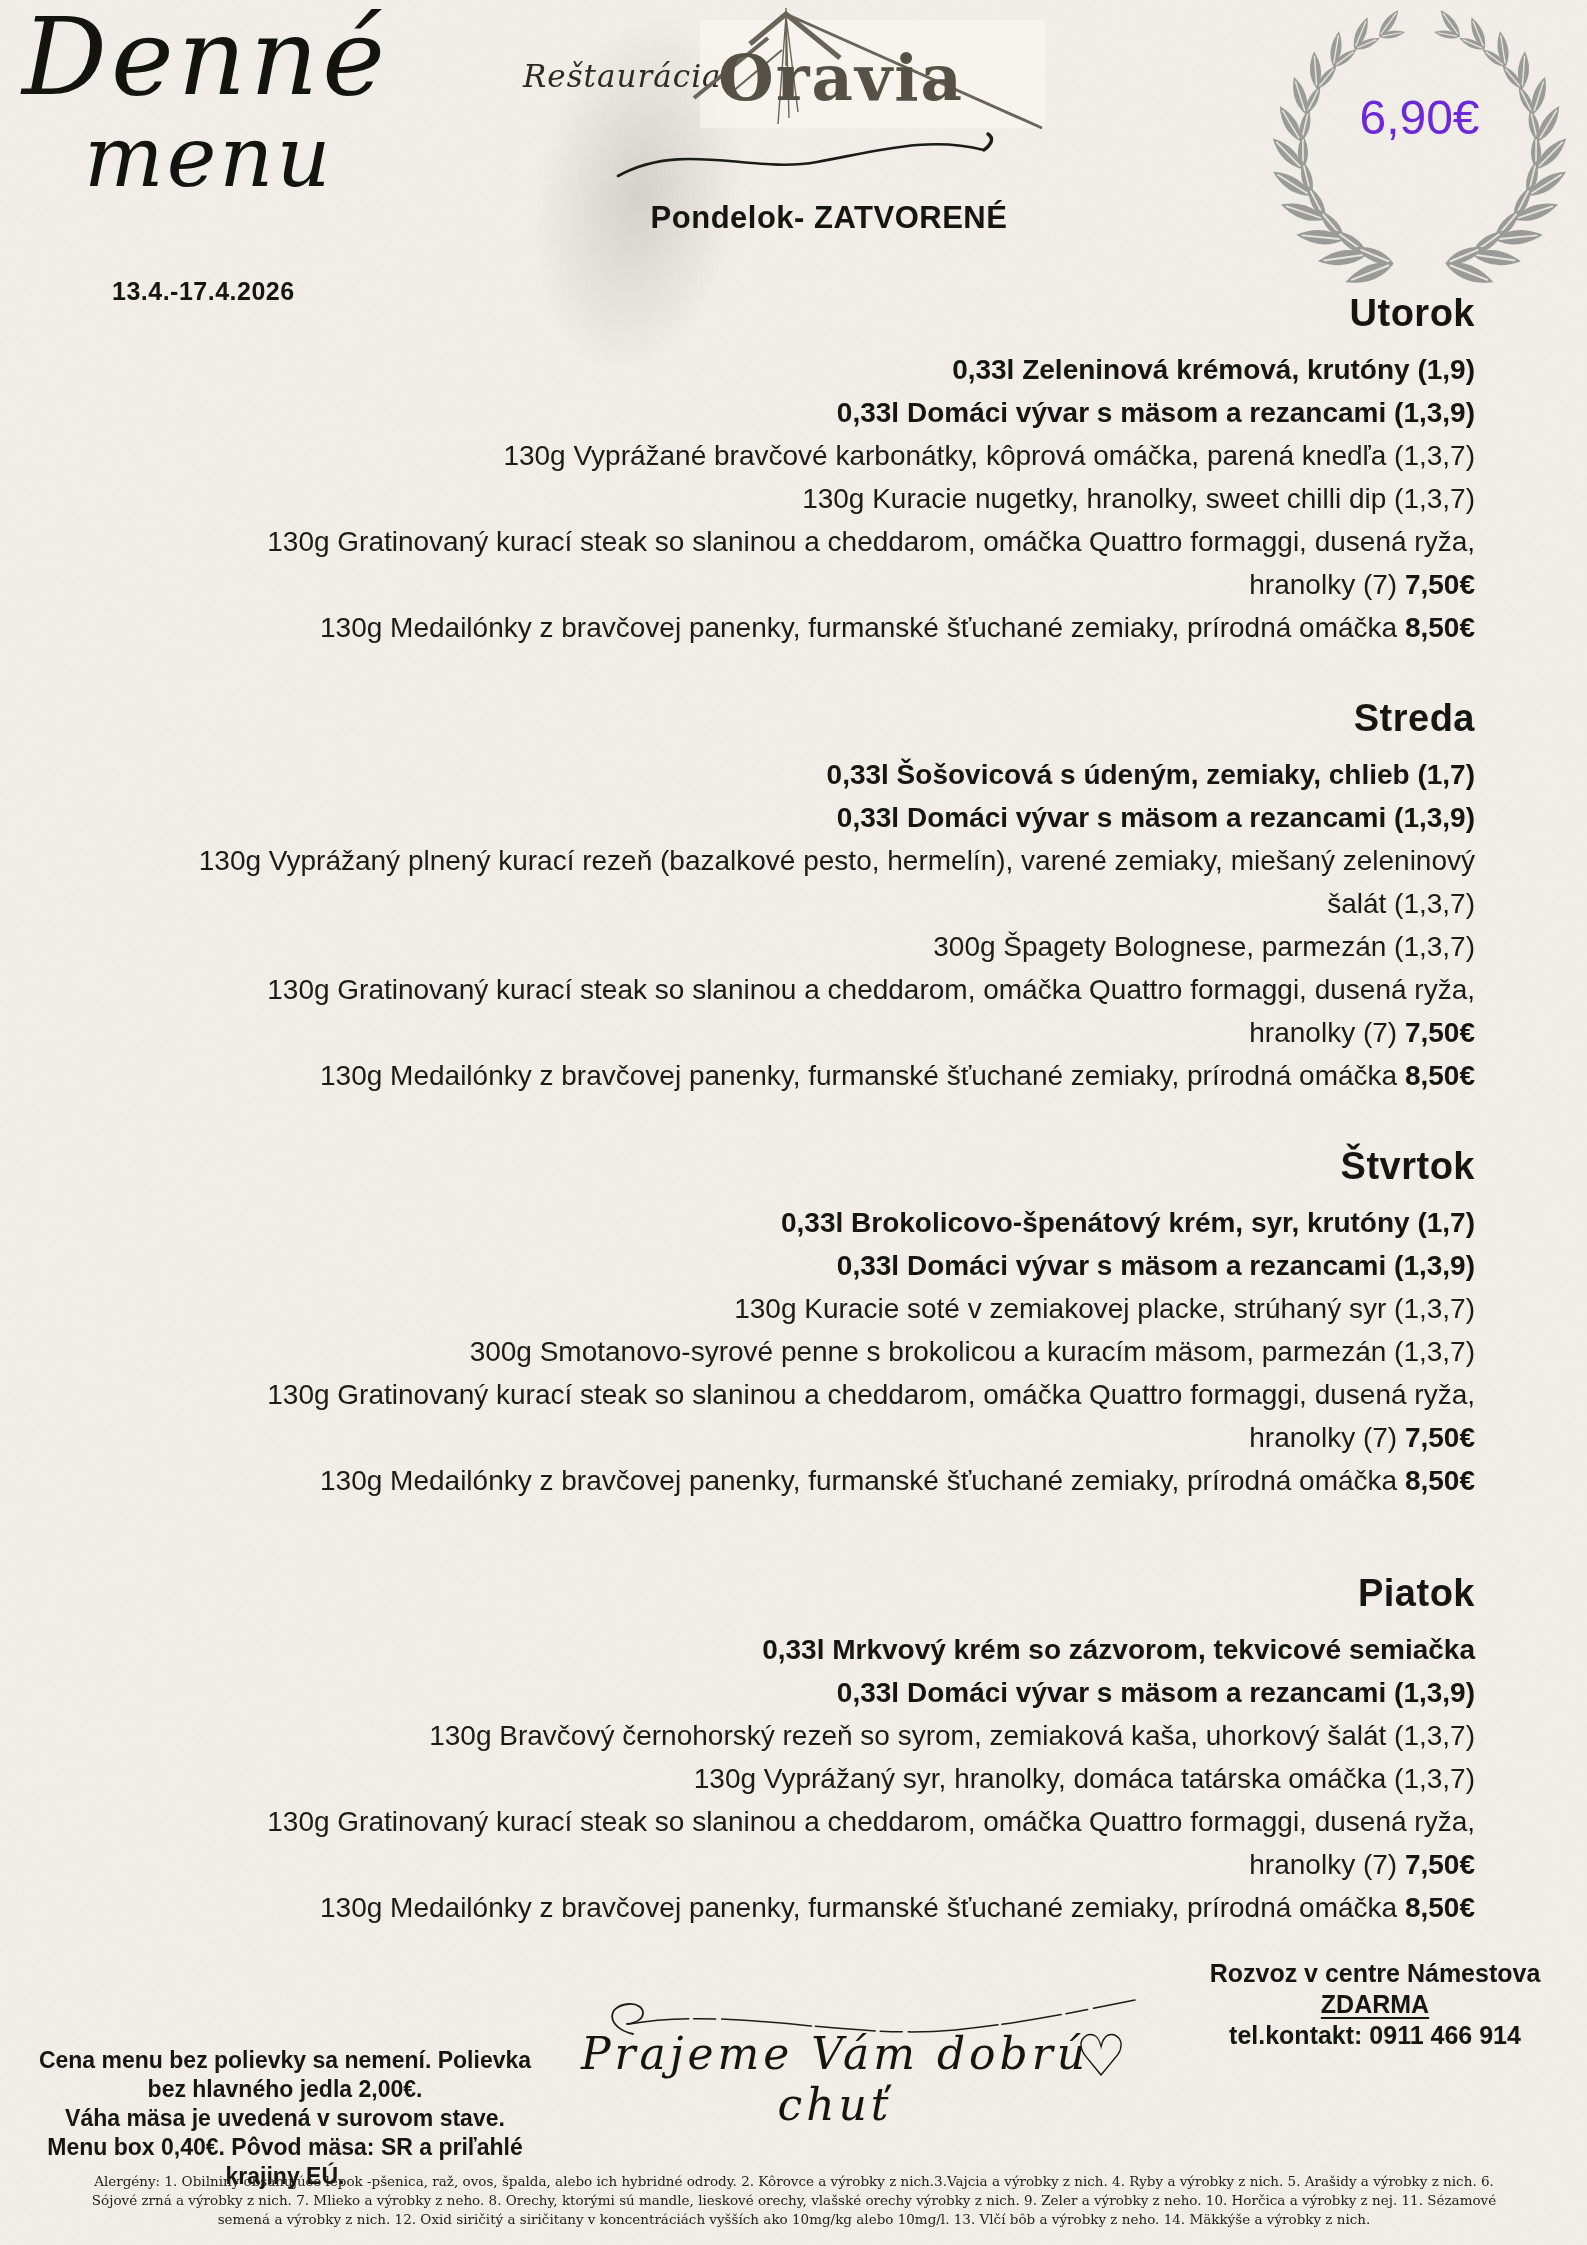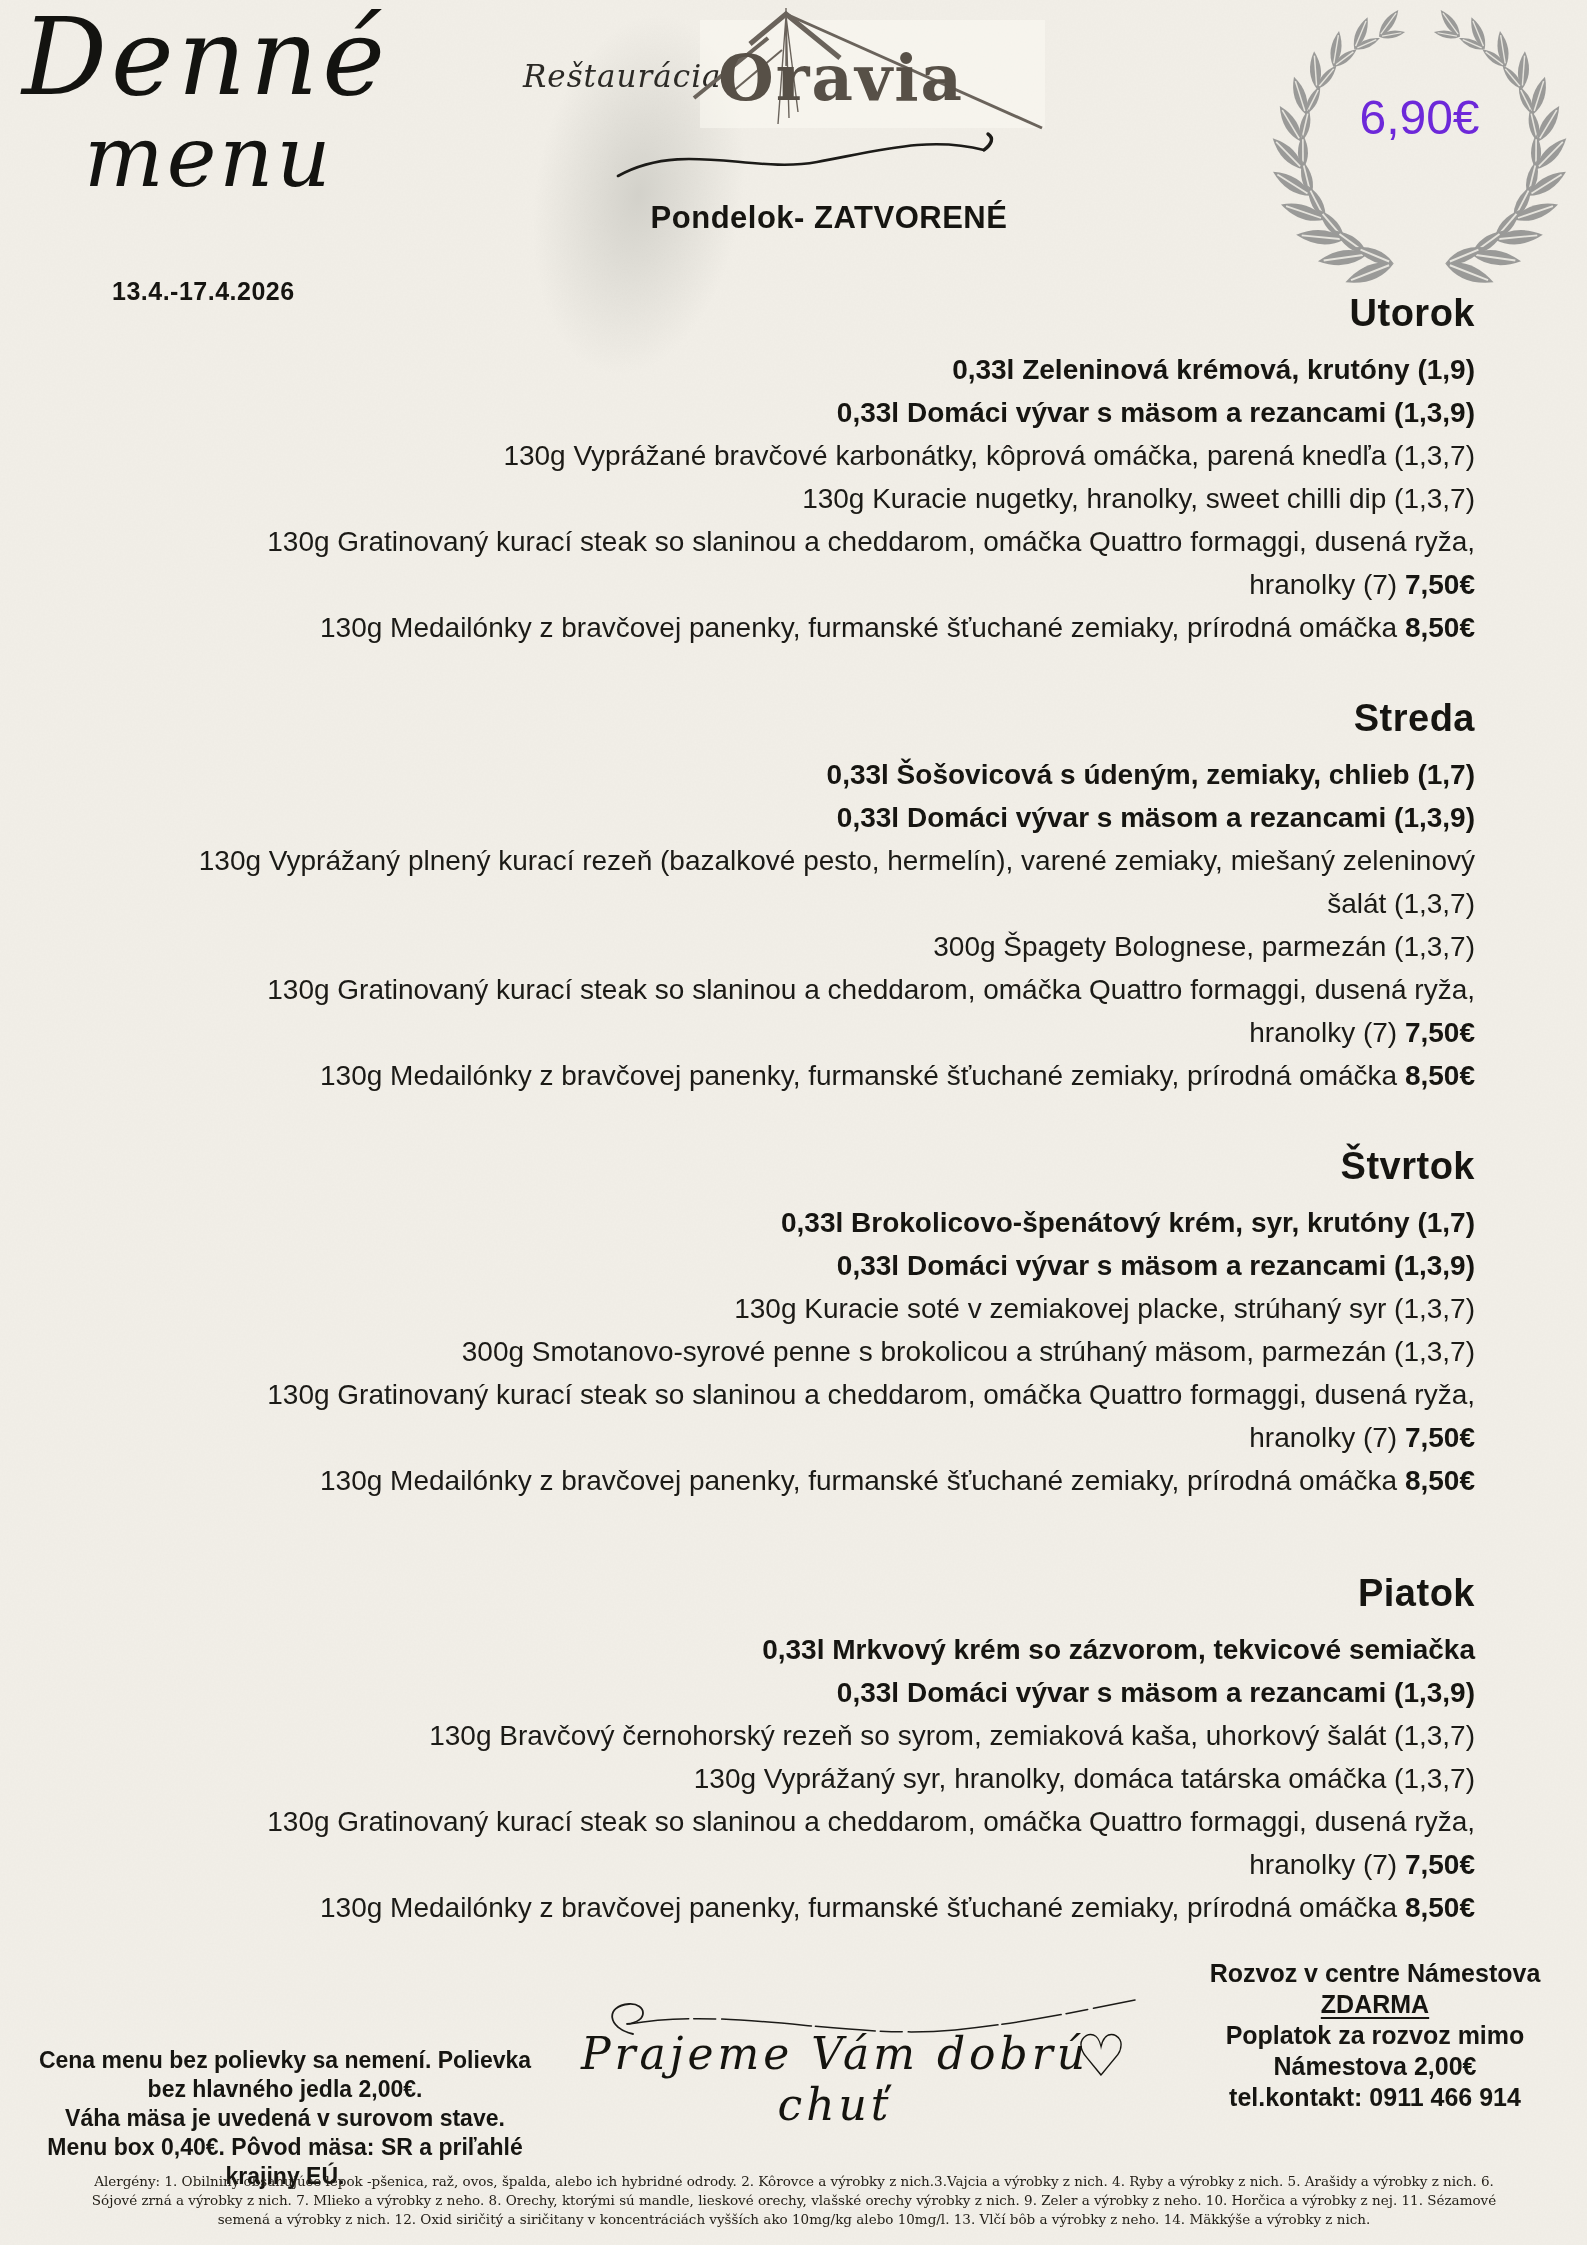--- a/index.html
+++ b/index.html
@@ -310,21 +310,21 @@
         <div class="item"><span>130g Vyprážaný plnený kurací rezeň (bazalkové pesto, hermelín), varené zemiaky, miešaný zeleninový šalát (1,3,7)</span></div>
         <div class="item"><span>300g Špagety Bolognese, parmezán (1,3,7)</span></div>
         <div class="item"><span>130g Gratinovaný kurací steak so slaninou a cheddarom, omáčka Quattro formaggi, dusená ryža, hranolky (7)</span> <span class="item-price">7,50€</span></div>
         <div class="item"><span>130g Medailónky z bravčovej panenky, furmanské šťuchané zemiaky, prírodná omáčka</span> <span class="item-price">8,50€</span></div>
       </section>
       <section class="day">
         <h2 class="day-heading">Štvrtok</h2>
         <div class="item bold"><span>0,33l Brokolicovo-špenátový krém, syr, krutóny (1,7)</span></div>
         <div class="item bold"><span>0,33l Domáci vývar s mäsom a rezancami (1,3,9)</span></div>
         <div class="item"><span>130g Kuracie soté v zemiakovej placke, strúhaný syr (1,3,7)</span></div>
-        <div class="item"><span>300g Smotanovo-syrové penne s brokolicou a strúhaný mäsom, parmezán (1,3,7)</span></div>
+        <div class="item"><span>300g Smotanovo-syrové penne s brokolicou a kuracím mäsom, parmezán (1,3,7)</span></div>
         <div class="item"><span>130g Gratinovaný kurací steak so slaninou a cheddarom, omáčka Quattro formaggi, dusená ryža, hranolky (7)</span> <span class="item-price">7,50€</span></div>
         <div class="item"><span>130g Medailónky z bravčovej panenky, furmanské šťuchané zemiaky, prírodná omáčka</span> <span class="item-price">8,50€</span></div>
       </section>
       <section class="day">
         <h2 class="day-heading">Piatok</h2>
         <div class="item bold"><span>0,33l Mrkvový krém so zázvorom, tekvicové semiačka</span></div>
         <div class="item bold"><span>0,33l Domáci vývar s mäsom a rezancami (1,3,9)</span></div>
         <div class="item"><span>130g Bravčový černohorský rezeň so syrom, zemiaková kaša, uhorkový šalát (1,3,7)</span></div>
         <div class="item"><span>130g Vyprážaný syr, hranolky, domáca tatárska omáčka (1,3,7)</span></div>
         <div class="item"><span>130g Gratinovaný kurací steak so slaninou a cheddarom, omáčka Quattro formaggi, dusená ryža, hranolky (7)</span> <span class="item-price">7,50€</span></div>
@@ -341,21 +341,20 @@
   <svg class="swoosh-bottom" width="550" height="62" viewBox="0 0 550 62" fill="none">
     <path d="M38 46 C12 40, 10 18, 34 16 C52 15, 54 34, 32 36" stroke="#1c1b18" stroke-width="1.8" stroke-linecap="round"></path>
     <path d="M34 36 C140 18, 250 52, 360 42 C430 35, 490 22, 540 12" stroke="#1c1b18" stroke-width="1.5" stroke-linecap="round" stroke-dasharray="60 5 22 6 90 4"></path>
   </svg>
   <div class="wish">Prajeme Vám dobrú chuť</div>
   <div class="heart">♡</div>
 
   <div class="delivery">
     <div>Rozvoz v centre Námestova</div>
     <div class="free">ZDARMA</div>
-    <div>Poplatok za rozvoz mimo Námestova 2,00€</div>
     <div>tel.kontakt: 0911 466 914</div>
   </div>
 
   <div class="allergens">Alergény: 1. Obilniny obsahujúce lepok -pšenica, raž, ovos, špalda, alebo ich hybridné odrody. 2. Kôrovce a výrobky z nich.3.Vajcia a výrobky z nich. 4. Ryby a výrobky z nich. 5. Arašidy a výrobky z nich. 6. Sójové zrná a výrobky z nich. 7. Mlieko a výrobky z neho. 8. Orechy, ktorými sú mandle, lieskové orechy, vlašské orechy výrobky z nich. 9. Zeler a výrobky z neho. 10. Horčica a výrobky z nej. 11. Sézamové semená a výrobky z nich. 12. Oxid siričitý a siričitany v koncentráciách vyšších ako 10mg/kg alebo 10mg/l. 13. Vlčí bôb a výrobky z neho. 14. Mäkkýše a výrobky z nich.</div>
 
 </div>
 
 <svg class="grain">
   <filter id="grainf">
     <feTurbulence type="fractalNoise" baseFrequency="0.55" numOctaves="2" stitchTiles="stitch"></feTurbulence>

